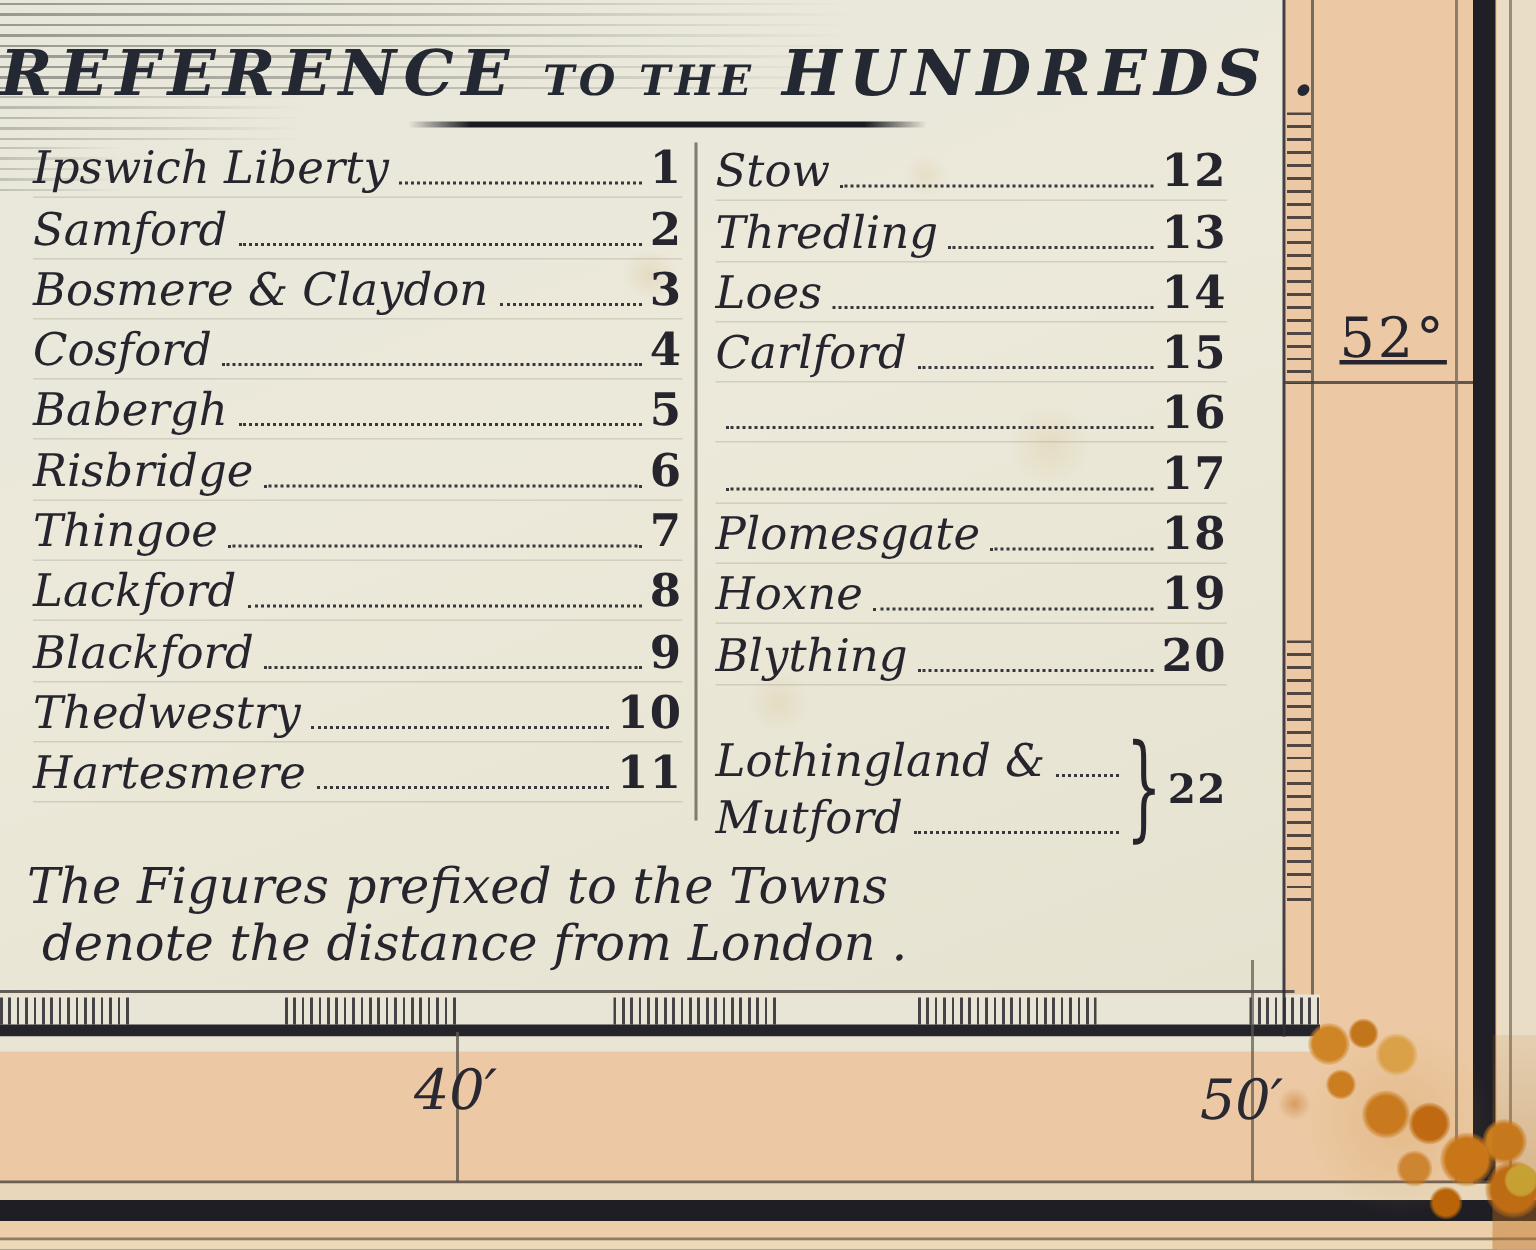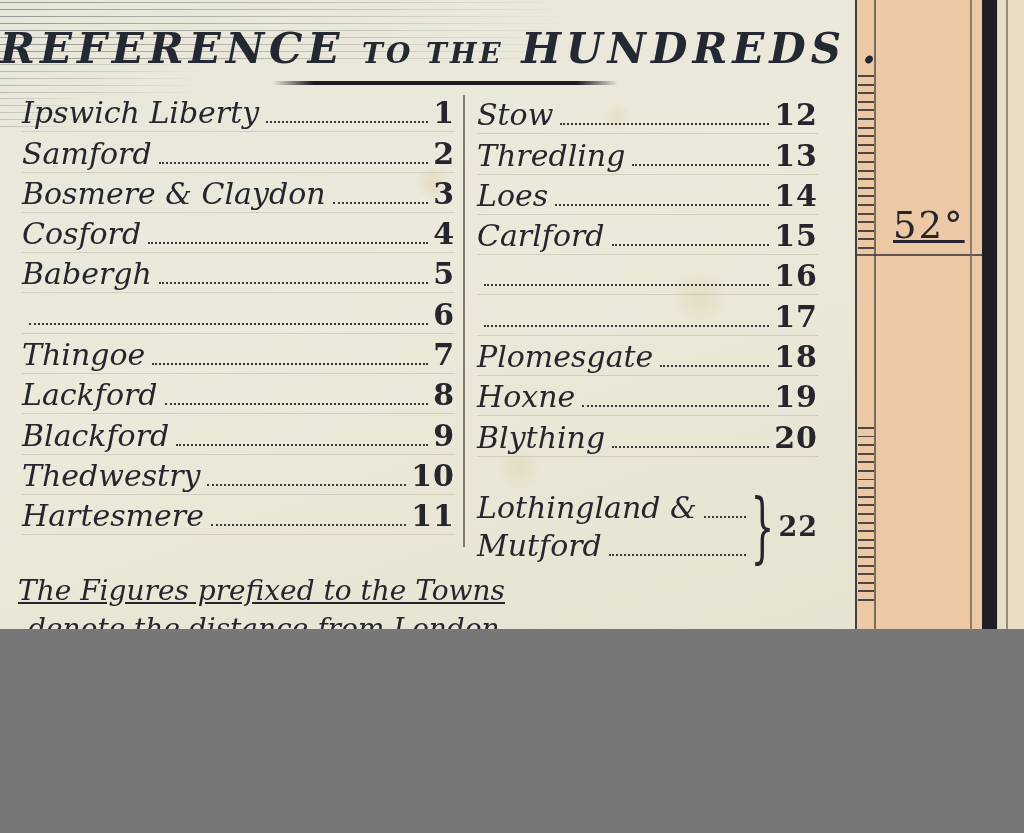--- a/index.html
+++ b/index.html
@@ -1,16 +1,16 @@
 <!DOCTYPE html>
 <html><head>
 <meta charset="utf-8">
 <style>
   html,body{margin:0;padding:0;background:#777;}
-  .canvas{position:relative;width:1024px;height:629px;overflow:hidden;
+  .canvas{position:relative;width:1024px;height:833px;overflow:hidden;
     background:#ecc9a4;font-family:"DejaVu Serif",serif;}
   .abs{position:absolute;}
 
   
   .panel{position:absolute;left:0;top:0;width:857px;height:663px;
     background:linear-gradient(160deg,#e8e7db 0%,#ece9da 45%,#e6e2d0 100%);}
   .fox{position:absolute;border-radius:50%;}
   .fx1{left:412px;top:168px;width:42px;height:30px;background:radial-gradient(circle,rgba(198,160,80,.18),transparent 70%);}
   .fx2{left:668px;top:272px;width:64px;height:50px;background:radial-gradient(circle,rgba(198,160,80,.16),transparent 70%);}
   .fx3{left:494px;top:450px;width:50px;height:36px;background:radial-gradient(circle,rgba(198,160,80,.15),transparent 70%);}
@@ -42,22 +42,22 @@
   .leader{flex:1;border-bottom:2.6px dotted rgba(36,35,43,.9);margin:0 5px 8px 7px;min-width:10px;}
   .hnum{font-size:30px;font-weight:600;line-height:37px;letter-spacing:1px;}
   .divider{position:absolute;left:463px;top:95px;width:1.8px;height:452px;background:rgba(92,86,76,.75);}
   .combo{position:absolute;left:477px;top:488px;width:341px;display:flex;align-items:center;color:#26252e;}
   .combo-lines{flex:1;}
   .cline{display:flex;align-items:flex-end;height:38px;}
   .brace{font-size:30px;transform:scaleY(2.55) scaleX(1.25);margin:0 6px 0 2px;color:#26252e;}
   .combo .hnum{font-size:27px;}
 
   
-  .footnote{position:absolute;left:18px;top:572px;font-style:italic;font-size:28px;
-    line-height:38px;color:#26252e;white-space:nowrap;text-decoration:underline;}
+  .footnote{position:absolute;left:18px;top:572px;font-style:italic;font-size:33px;
+    line-height:38px;color:#26252e;white-space:nowrap;}
   .fline2{margin-left:10px;}
 
   
   .hatch-bg{left:0;top:663px;width:880px;height:29px;background:#e8e5d6;}
   .panel-edge{left:0;top:660px;width:863px;height:1.8px;background:rgba(72,68,64,.85);}
   .hband{left:0;top:665px;width:880px;height:18px;}
   .hseg{position:absolute;top:0;height:100%;
     background:repeating-linear-gradient(to right,rgba(42,40,46,.85) 0 1.8px,transparent 1.8px 5.6px);}
   .hs1{left:0;width:88px;} .hs2{left:190px;width:117px;} .hs3{left:409px;width:111px;}
   .hs4{left:612px;width:119px;} .hs5{left:833px;width:47px;}
@@ -154,20 +154,21 @@
           <span class="hname">Cosford</span>
           <span class="leader"></span>
           <span class="hnum">4</span>
         </div>
       <div class="row">
           <span class="hname">Babergh</span>
           <span class="leader"></span>
           <span class="hnum">5</span>
         </div>
       <div class="row">
+          <span class="hname">Risbridge</span>
           <span class="leader"></span>
           <span class="hnum">6</span>
         </div>
       <div class="row">
           <span class="hname">Thingoe</span>
           <span class="leader"></span>
           <span class="hnum">7</span>
         </div>
       <div class="row">
           <span class="hname">Lackford</span>

